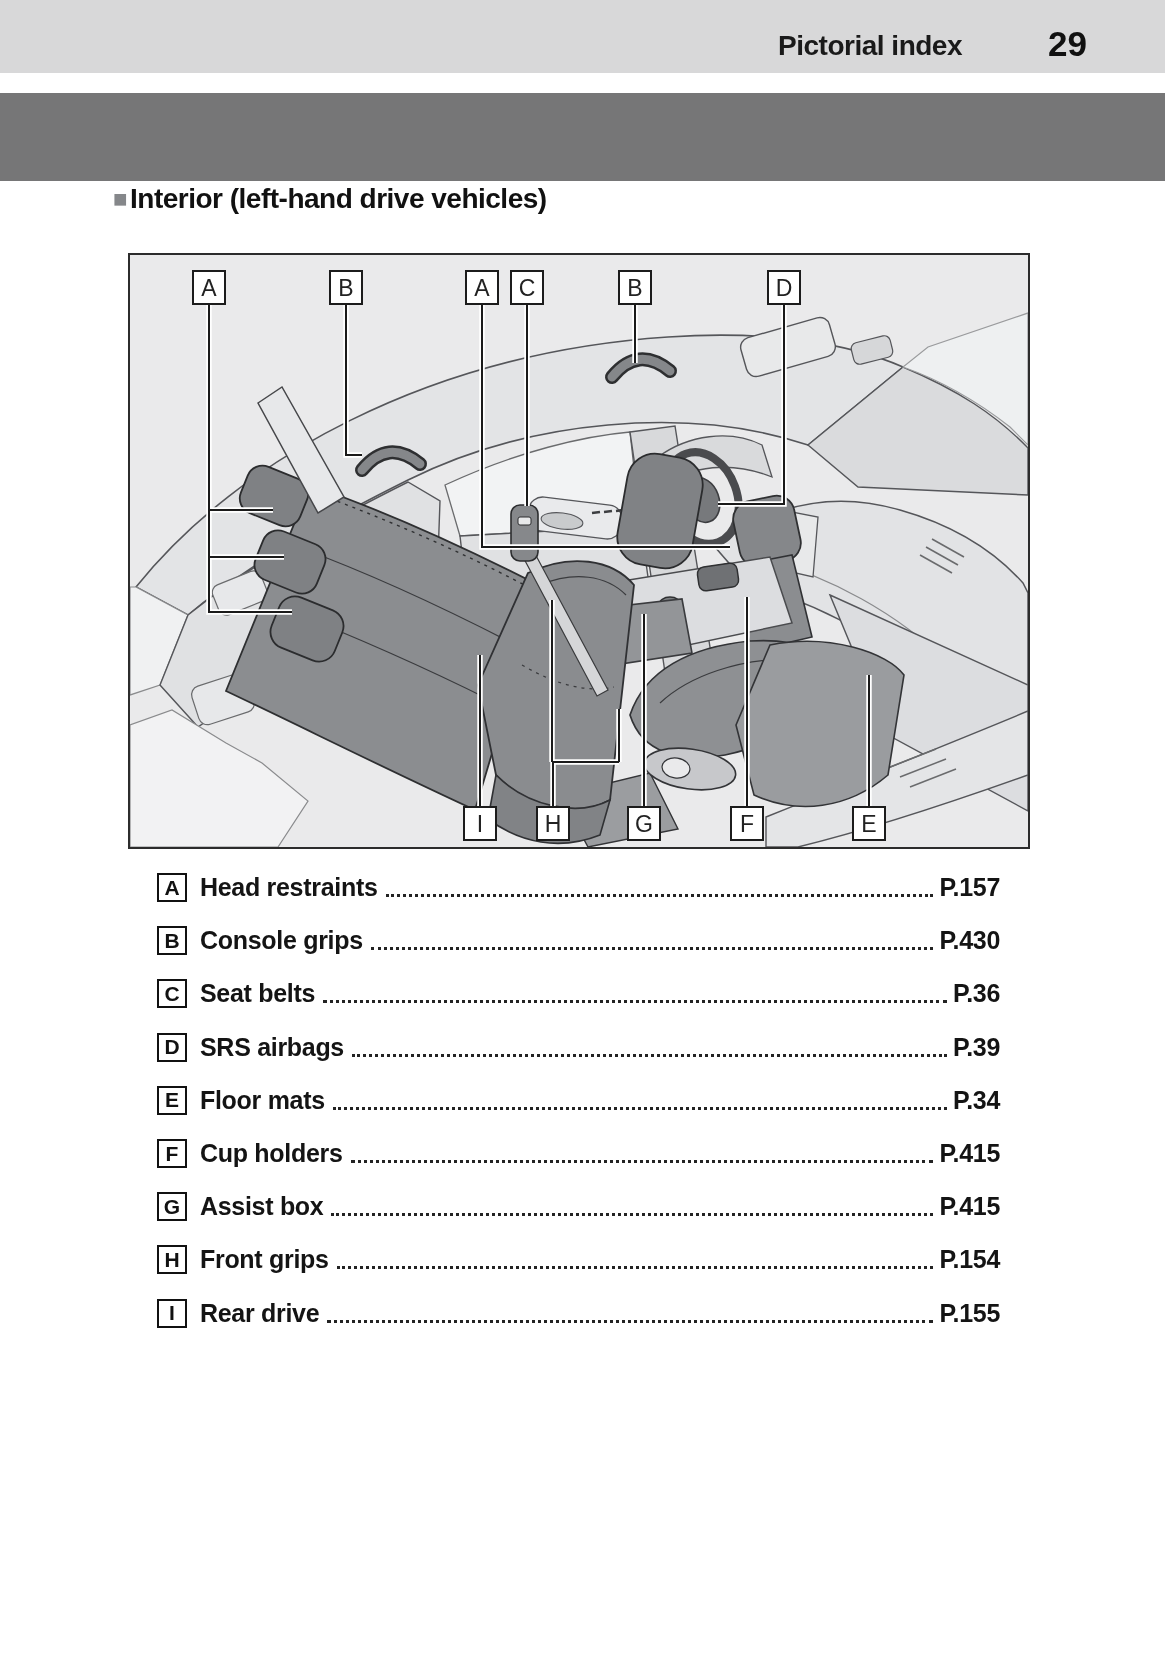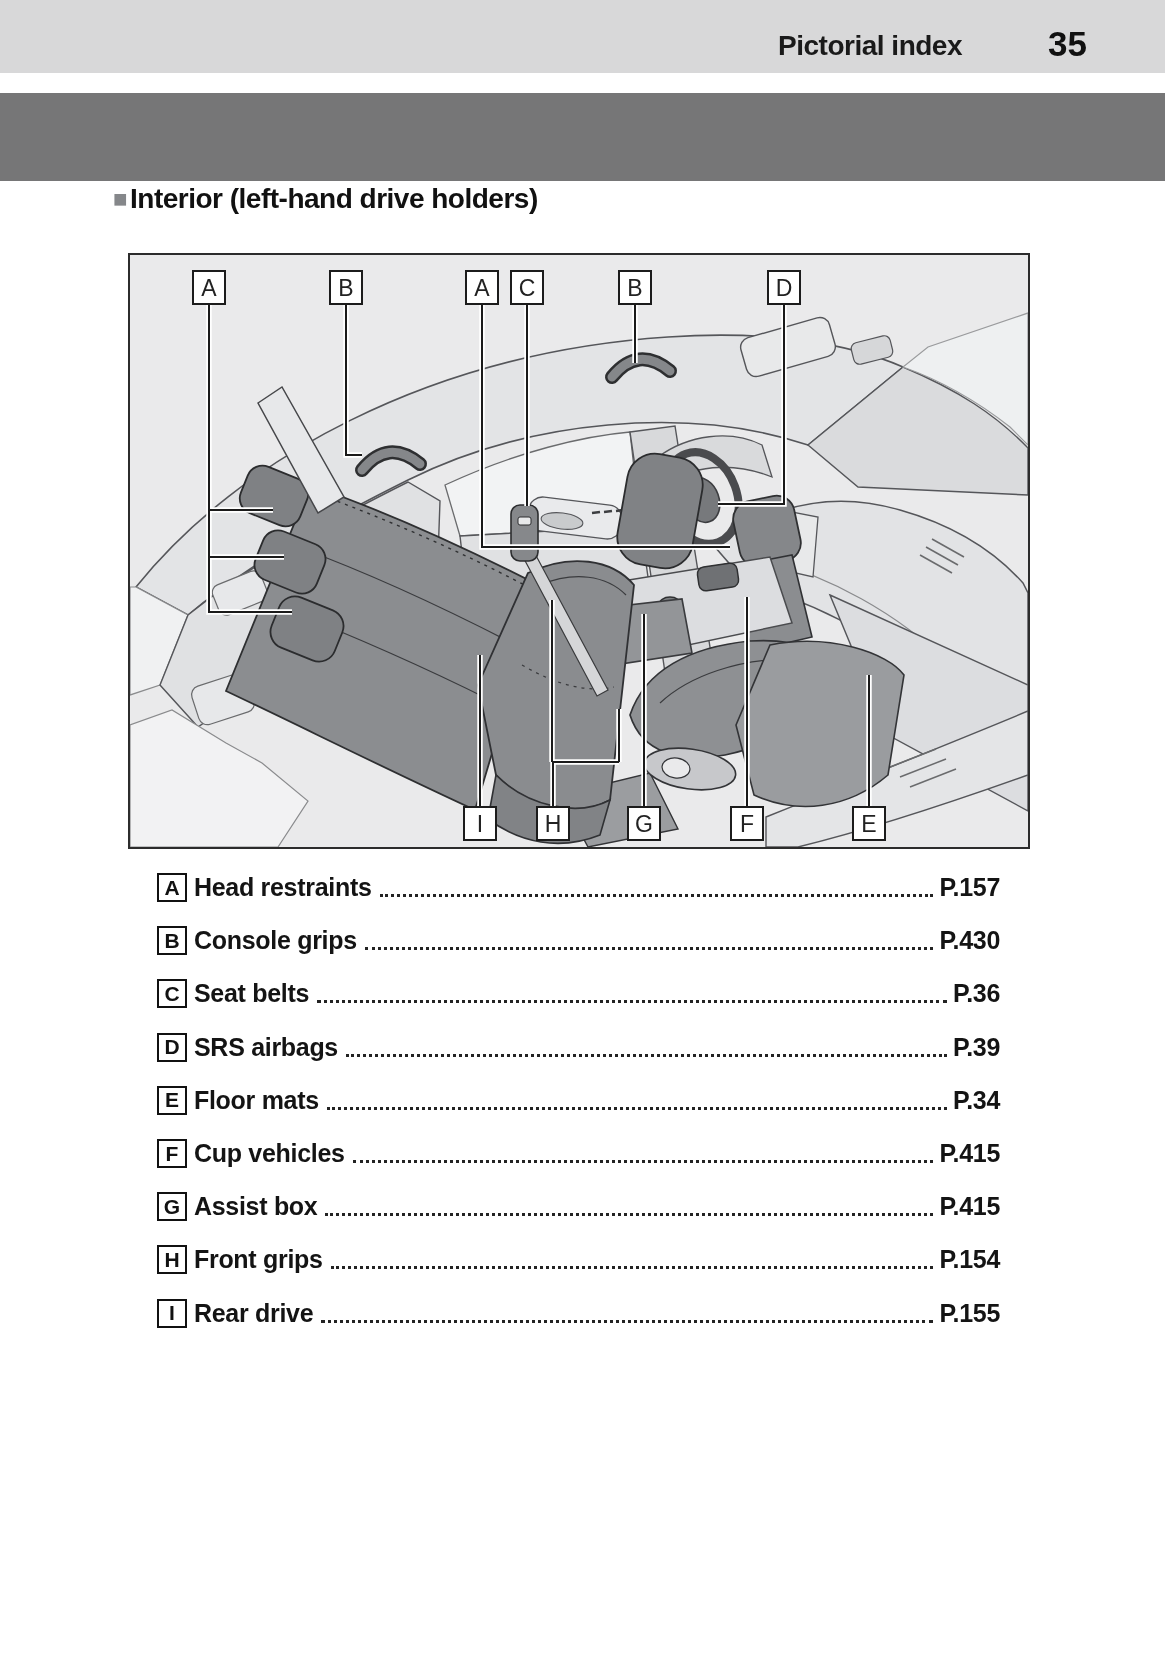--- a/index.html
+++ b/index.html
@@ -16,37 +16,37 @@
   .section-title{position:absolute;left:113px;top:183px;font-size:28px;font-weight:bold;letter-spacing:-0.5px;color:#111;display:flex;align-items:center;}
   .section-title .marker{color:#85878a;font-size:24px;margin-right:3px;line-height:1;}
   
   .diagram-box{position:absolute;left:128px;top:253px;width:898px;height:592px;border:2px solid #2c2c2c;background:#eaeaeb;}
   .diagram-box svg{display:block;width:100%;height:100%;}
   
   .legend{position:absolute;left:157px;top:861px;width:843px;}
   .legend-row{height:53.2px;display:flex;align-items:center;}
   .legend-letter{width:26px;height:25px;border:2.5px solid #111;display:grid;place-items:center;
     font-size:21px;font-weight:bold;color:#111;background:#fff;flex:0 0 auto;}
-  .legend-label{font-size:25px;font-weight:bold;letter-spacing:-0.3px;margin-left:7px;white-space:nowrap;}
+  .legend-label{font-size:25px;font-weight:bold;letter-spacing:-0.3px;margin-left:13px;white-space:nowrap;}
   .legend-dots{flex:1;border-bottom:3.4px dotted #232323;margin:0 6px 0 8px;transform:translateY(8px);}
   .legend-page{font-size:25px;font-weight:bold;letter-spacing:-0.3px;white-space:nowrap;text-align:center;}
 </style>
 </head>
 <body>
 
 <div class="page">
 
   <div class="header-band"></div>
   <div class="header-title">Pictorial index</div>
-  <div class="header-pageno">35</div>
+  <div class="header-pageno">29</div>
   <div class="section-banner"></div>
 
   <div class="section-title">
     <span class="marker">■</span>
-    <span>Interior (left-hand drive holders)</span>
+    <span>Interior (left-hand drive vehicles)</span>
   </div>
 
   <div class="diagram-box">
     <svg viewBox="0 0 898 592" preserveAspectRatio="none">
 
       <rect x="0" y="0" width="898" height="592" fill="#eaeaeb"></rect>
 
       <path d="M 6,332 C 108,205 298,98 538,82 C 638,75 718,88 773,112 L 678,190 C 558,150 398,165 278,225 C 188,270 118,310 58,360 Z" fill="#e3e4e6" stroke="#55565a" stroke-width="1.6"></path>
 
       <path d="M 678,190 L 773,112 C 828,135 866,160 898,193 L 898,240 L 728,232 Z" fill="#dadbdd" stroke="#55565a" stroke-width="1.4"></path>
@@ -226,21 +226,21 @@
       <div class="legend-page">P.39</div>
     </div>
     <div class="legend-row">
       <div class="legend-letter">E</div>
       <div class="legend-label">Floor mats</div>
       <div class="legend-dots"></div>
       <div class="legend-page">P.34</div>
     </div>
     <div class="legend-row">
       <div class="legend-letter">F</div>
-      <div class="legend-label">Cup vehicles</div>
+      <div class="legend-label">Cup holders</div>
       <div class="legend-dots"></div>
       <div class="legend-page">P.415</div>
     </div>
     <div class="legend-row">
       <div class="legend-letter">G</div>
       <div class="legend-label">Assist box</div>
       <div class="legend-dots"></div>
       <div class="legend-page">P.415</div>
     </div>
     <div class="legend-row">

